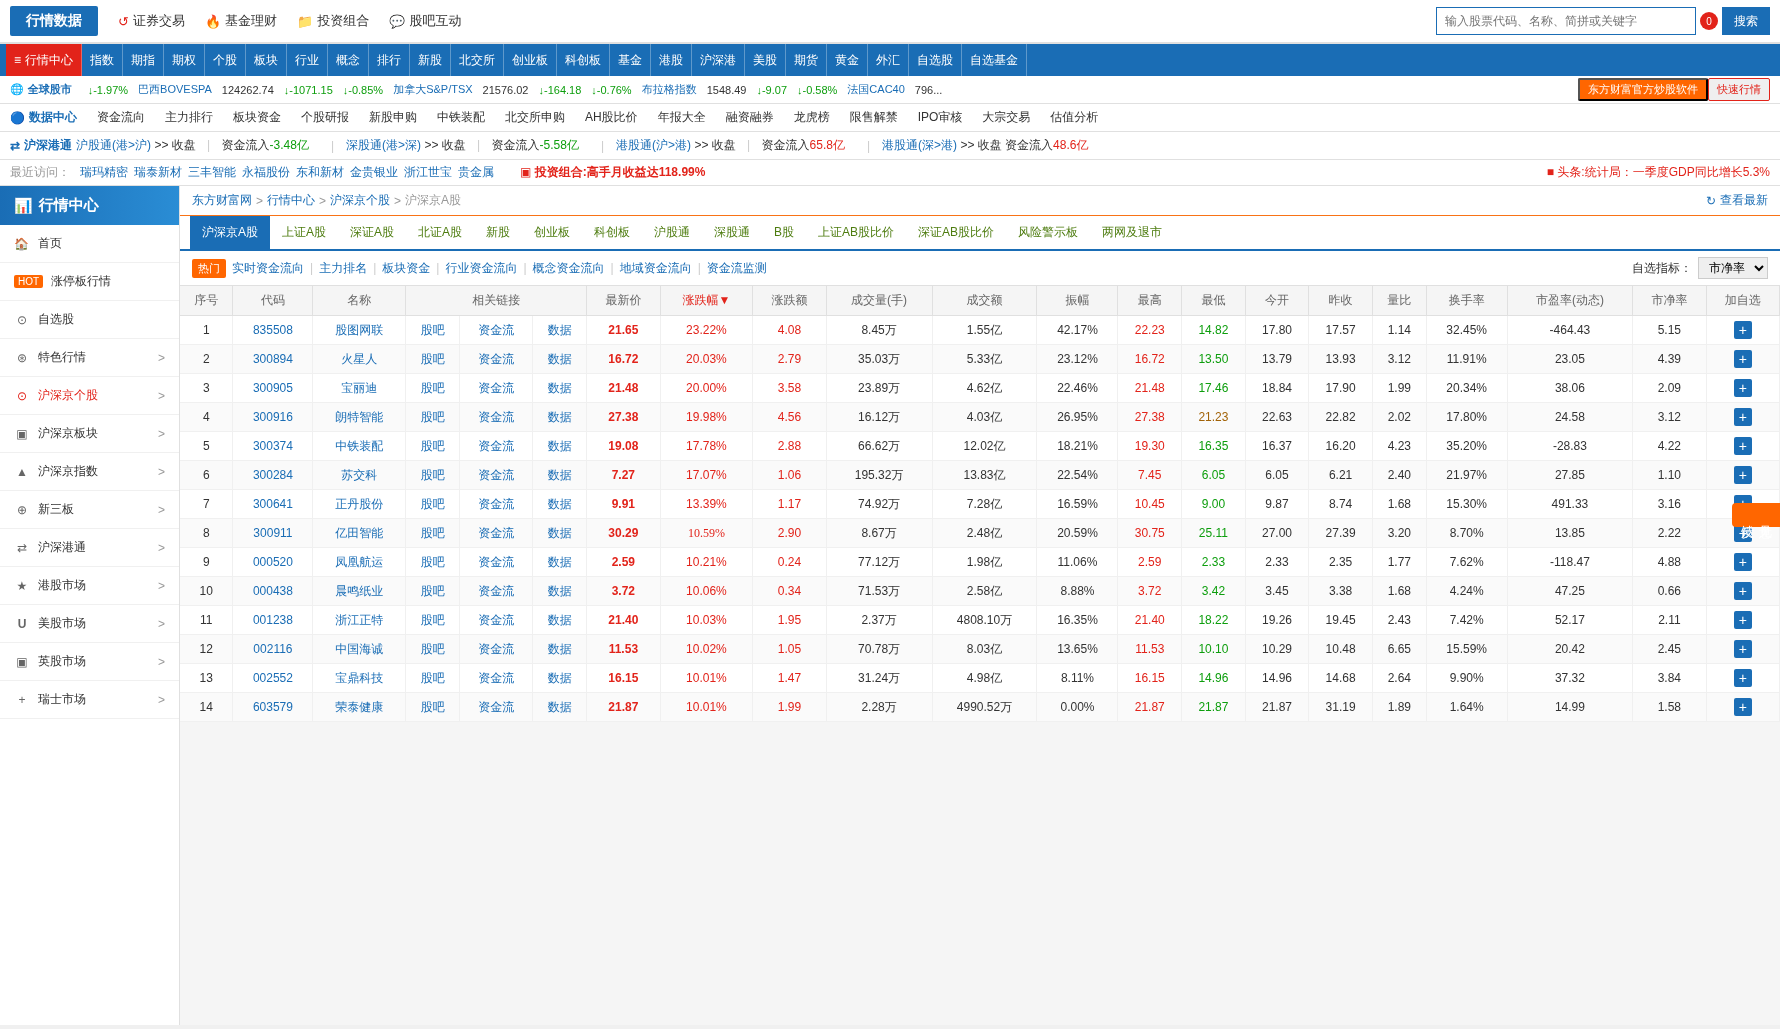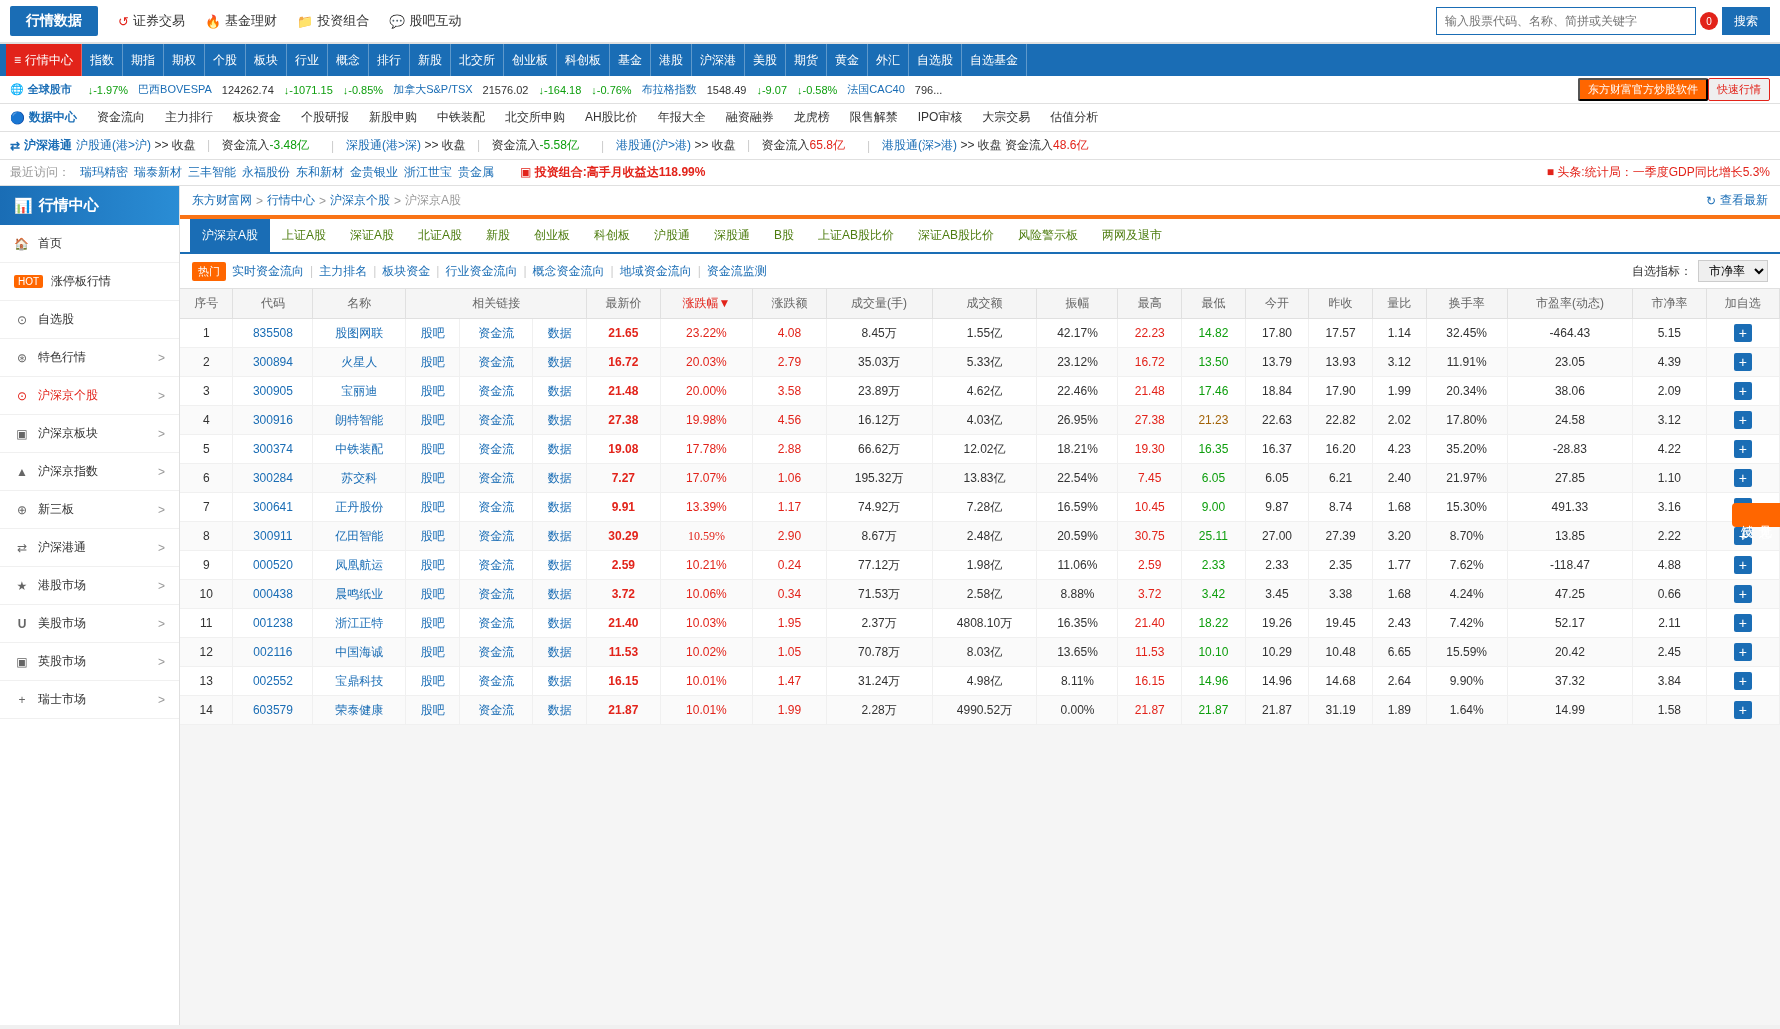--- a/index.html
+++ b/index.html
@@ -54,21 +54,21 @@
     .sidebar-header { background: linear-gradient(to right, #1a6db5, #2a8dd5); color: #fff; padding: 10px 14px; font-size: 15px; font-weight: bold; display: flex; align-items: center; gap: 6px; }
     .sidebar-item { padding: 10px 14px; border-bottom: 1px solid #f0f0f0; cursor: pointer; display: flex; align-items: center; gap: 8px; }
     .sidebar-item.hot .badge { background: #ff6600; color: #fff; font-size: 10px; padding: 1px 4px; border-radius: 2px; }
     .sidebar-item .arrow { margin-left: auto; color: #999; }
     .sidebar-icon { width: 16px; text-align: center; color: #666; }
     
     
     .content { flex: 1; padding: 0; background: #f5f5f5; }
     
     
-    .breadcrumb { background: #fff; padding: 6px 12px; font-size: 12px; color: #999; display: flex; align-items: center; gap: 4px; border-bottom: 4px solid #f97316; }
+    .breadcrumb { background: #fff; padding: 6px 12px; font-size: 12px; color: #999; display: flex; align-items: center; gap: 4px; border-bottom: 1px solid #f97316; }
     .breadcrumb a { color: #1a6db5; cursor: pointer; }
     .refresh-btn { margin-left: auto; color: #1a6db5; cursor: pointer; font-size: 12px; display: flex; align-items: center; gap: 4px; }
     
     
     .tab-bar { background: #fff; display: flex; align-items: center; border-bottom: 2px solid #1a6db5; padding: 0 10px; flex-wrap: nowrap; overflow: hidden; }
     .tab-item { padding: 8px 12px; cursor: pointer; font-size: 12px; white-space: nowrap; color: #4d7c0f; }
     .tab-item.active { background: #1a6db5; color: #fff; }
     
     
     .sub-toolbar { background: #fff; padding: 6px 12px; border-bottom: 1px solid #e0e0e0; display: flex; align-items: center; gap: 6px; flex-wrap: wrap; }

